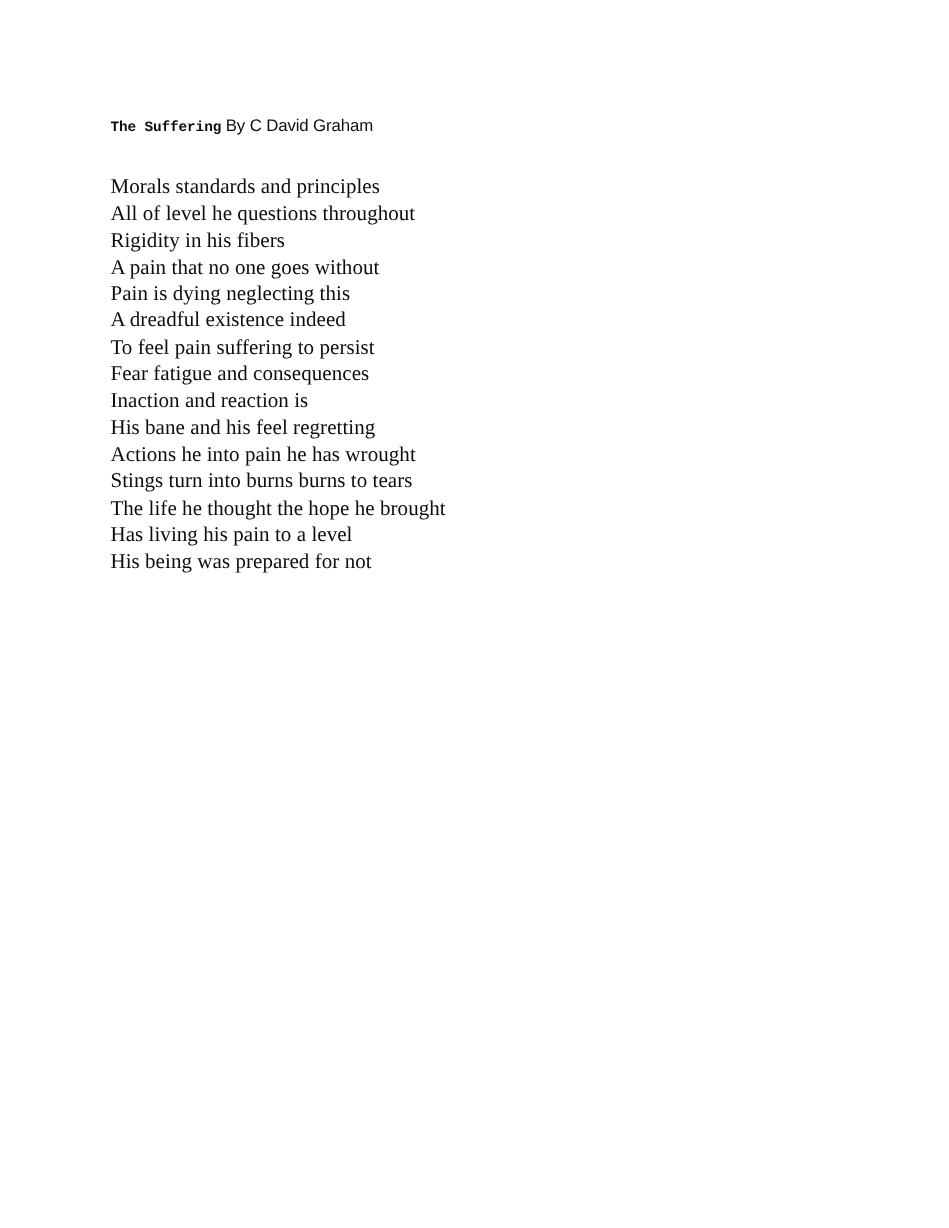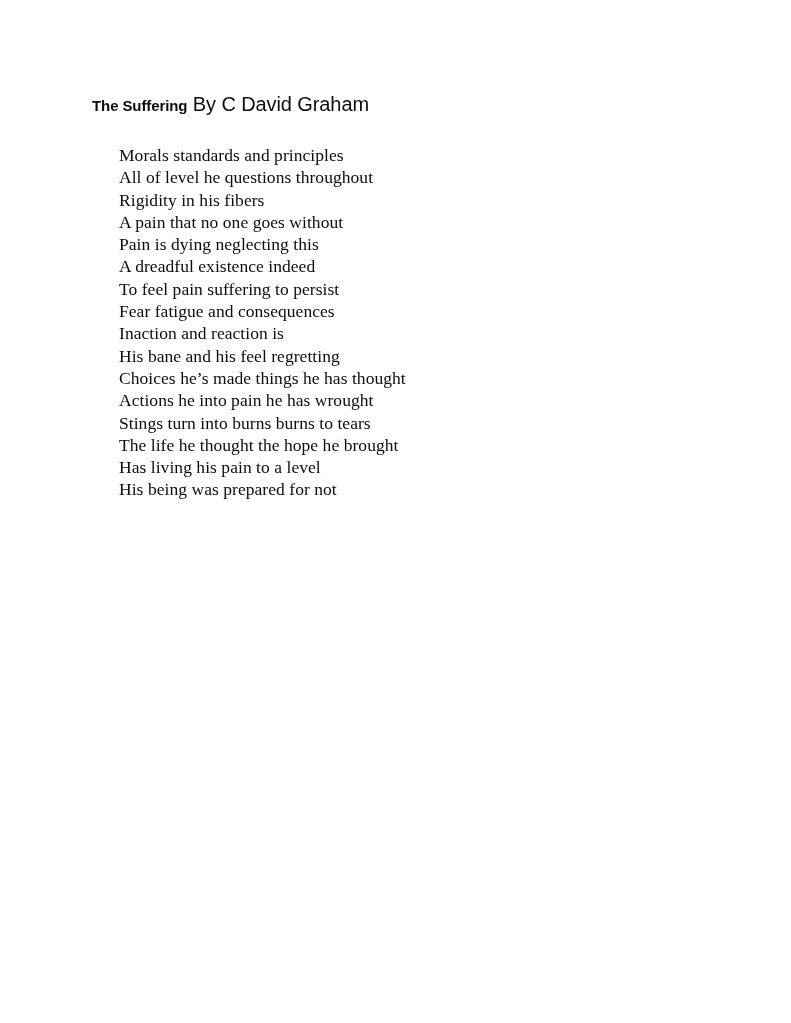--- a/index.html
+++ b/index.html
@@ -29,40 +29,39 @@
     top: 92px;
     width: 620px;
   }
   .title-line {
     font-size: 19px;
     line-height: 24px;
     white-space: nowrap;
     margin-bottom: 26px;
   }
   .title-main {
-    font-family: Liberation Sans, sans-serif;
+    font-family: Liberation Mono, monospace;
     font-weight: bold;
-    font-size: 15px;
+    font-size: 12px;
     letter-spacing: -0.1px;
   }
   .title-byline {
     font-family: "Liberation Sans", sans-serif;
     font-weight: normal;
-    font-size: 20px;
+    font-size: 14px;
     letter-spacing: -0.1px;
   }
   .poem-body {
     font-family: "Liberation Serif", serif;
     font-size: 17.5px;
     line-height: 22.3px;
   }
   .poem-line {
     white-space: nowrap;
     letter-spacing: 0.05px;
-    margin-left: 27px;
   }
 </style>
 </head>
 <body>
 
 <div class="page">
   <div class="poem-block">
 
     <div class="title-line">
       <span class="title-main">The Suffering</span><span class="title-byline"> </span><span class="title-byline">By C David Graham</span>
@@ -72,21 +71,20 @@
       <div class="poem-line">Morals standards and principles</div>
       <div class="poem-line">All of level he questions throughout</div>
       <div class="poem-line">Rigidity in his fibers</div>
       <div class="poem-line">A pain that no one goes without</div>
       <div class="poem-line">Pain is dying neglecting this</div>
       <div class="poem-line">A dreadful existence indeed</div>
       <div class="poem-line">To feel pain suffering to persist</div>
       <div class="poem-line">Fear fatigue and consequences</div>
       <div class="poem-line">Inaction and reaction is</div>
       <div class="poem-line">His bane and his feel regretting</div>
-      <div class="poem-line">Choices he’s made things he has thought</div>
       <div class="poem-line">Actions he into pain he has wrought</div>
       <div class="poem-line">Stings turn into burns burns to tears</div>
       <div class="poem-line">The life he thought the hope he brought</div>
       <div class="poem-line">Has living his pain to a level</div>
       <div class="poem-line">His being was prepared for not</div>
     </div>
 
   </div>
 </div>
 

